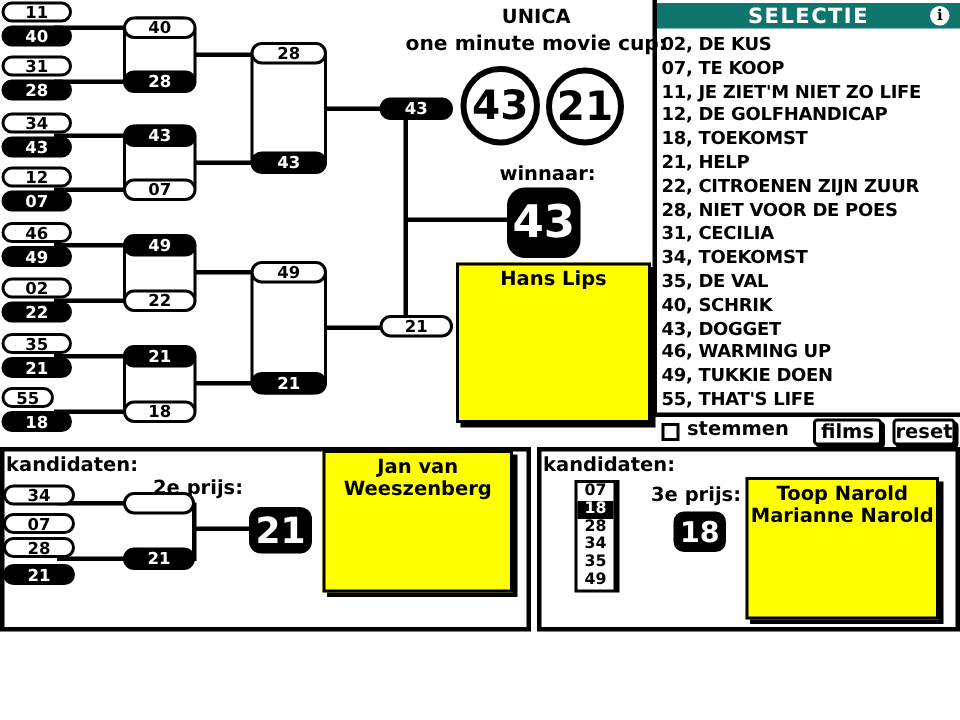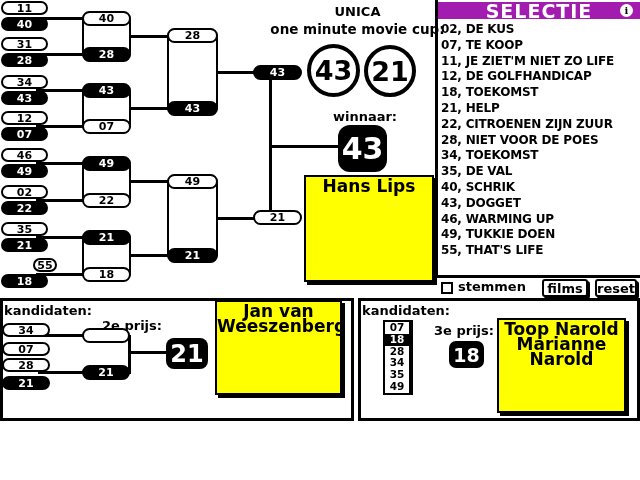--- a/index.html
+++ b/index.html
@@ -8,27 +8,27 @@
   .abs{position:absolute}
   .bline{position:absolute;background:#000;z-index:1}
   .capsule{position:absolute;border:2px solid #000;border-radius:10px;background:#fff;z-index:2;box-sizing:border-box}
   .pill{position:absolute;border:2px solid #000;border-radius:8px;background:#fff;color:#000;z-index:3;
         box-sizing:border-box;display:flex;align-items:center;justify-content:center;font-size:11px;line-height:1}
   .pill.filled{background:#000;color:#fff}
   .bigcircle{position:absolute;border:4px solid #000;border-radius:50%;background:#fff;box-sizing:border-box;
         display:flex;align-items:center;justify-content:center;font-size:27px}
   .prizebox{position:absolute;background:#000;color:#fff;display:flex;align-items:center;justify-content:center}
   .ybox{position:absolute;background:#ffff00;border:2px solid #000;box-shadow:3px 3px 0 #000;box-sizing:border-box;
-        text-align:center;font-size:17px;padding-top:2px;line-height:15px}
+        text-align:center;font-size:13px;padding-top:2px;line-height:15px}
   .panel{position:absolute;border:3px solid #000;box-sizing:border-box;background:none}
   .btn{position:absolute;background:#fff;border:2px solid #000;border-radius:3px;box-shadow:2px 2px 0 #000;
        box-sizing:border-box;display:flex;align-items:center;justify-content:center;font-size:13px;cursor:pointer}
   .checkbox{position:absolute;border:2px solid #000;background:#fff;box-sizing:border-box;cursor:pointer}
-  .hdr{position:absolute;background:#a21caf;color:#fff;display:flex;align-items:center;justify-content:center;
-       font-size:19px;letter-spacing:1px}
+  .hdr{position:absolute;background:#0f766e;color:#fff;display:flex;align-items:center;justify-content:center;
+       font-size:14px;letter-spacing:1px}
   .infoicon{position:absolute;background:#fff;color:#000;border-radius:50%;display:flex;align-items:center;
        justify-content:center;font-family:"DejaVu Serif",serif;font-size:10px;font-weight:bold;cursor:pointer}
   .lbl{position:absolute;font-size:13px;white-space:nowrap;line-height:14px}
   .film-item{white-space:nowrap;font-size:12px;letter-spacing:-0.2px;line-height:15.8px;cursor:pointer}
   .cand-item{font-size:10.5px;line-height:11.8px;text-align:center;cursor:pointer}
   .cand-item.selected{background:#000;color:#fff}
 </style>
 </head>
 <body>
 
@@ -64,21 +64,21 @@
       <div class="pill" style="left: 1px; top: 75px; width: 47px; height: 14px;">34</div>
       <div class="pill filled" style="left: 1px; top: 91px; width: 47px; height: 14px;">43</div>
       <div class="pill" style="left: 1px; top: 111px; width: 47px; height: 14px;">12</div>
       <div class="pill filled" style="left: 1px; top: 127px; width: 47px; height: 14px;">07</div>
       <div class="pill" style="left: 1px; top: 148px; width: 47px; height: 14px; text-align: center;">46</div>
       <div class="pill filled" style="left: 1px; top: 164px; width: 47px; height: 14px;">49</div>
       <div class="pill" style="left: 1px; top: 185px; width: 47px; height: 14px;">02</div>
       <div class="pill filled" style="left: 1px; top: 201px; width: 47px; height: 14px;">22</div>
       <div class="pill" style="left: 1px; top: 222px; width: 47px; height: 14px;">35</div>
       <div class="pill filled" style="left: 1px; top: 238px; width: 47px; height: 14px;">21</div>
-      <div class="pill" style="left: 1px; top: 258px; width: 24px; height: 14px; margin-left: 32px;">55</div>
+      <div class="pill" style="left: 1px; top: 258px; width: 35px; height: 14px;">55</div>
       <div class="pill filled" style="left: 1px; top: 274px; width: 47px; height: 14px;">18</div>
       <div class="pill" style="left: 82px; top: 11px; width: 49px; height: 15px;">40</div>
       <div class="pill filled" style="left: 82px; top: 47px; width: 49px; height: 15px;">28</div>
       <div class="pill filled" style="left: 82px; top: 83px; width: 49px; height: 15px;">43</div>
       <div class="pill" style="left: 82px; top: 119px; width: 49px; height: 15px;">07</div>
       <div class="pill filled" style="left: 82px; top: 156px; width: 49px; height: 15px;">49</div>
       <div class="pill" style="left: 82px; top: 193px; width: 49px; height: 15px;">22</div>
       <div class="pill filled" style="left: 82px; top: 230px; width: 49px; height: 15px;">21</div>
       <div class="pill" style="left: 82px; top: 267px; width: 49px; height: 15px;">18</div>
       <div class="pill" style="left: 167px; top: 28px; width: 51px; height: 15px;">28</div>
@@ -110,20 +110,21 @@
   </div>
   <div id="film-list" class="abs" style="left:441px;top:22px">
       <div class="film-item">02, DE KUS</div>
       <div class="film-item">07, TE KOOP</div>
       <div class="film-item">11, JE ZIET'M NIET ZO LIFE</div>
       <div class="film-item">12, DE GOLFHANDICAP</div>
       <div class="film-item">18, TOEKOMST</div>
       <div class="film-item">21, HELP</div>
       <div class="film-item">22, CITROENEN ZIJN ZUUR</div>
       <div class="film-item">28, NIET VOOR DE POES</div>
+      <div class="film-item">31, CECILIA</div>
       <div class="film-item">34, TOEKOMST</div>
       <div class="film-item">35, DE VAL</div>
       <div class="film-item">40, SCHRIK</div>
       <div class="film-item">43, DOGGET</div>
       <div class="film-item">46, WARMING UP</div>
       <div class="film-item">49, TUKKIE DOEN</div>
       <div class="film-item">55, THAT'S LIFE</div>
     </div>
   <div class="bline" style="left:435px;top:275px;width:205px;height:3px"></div>
   <div class="checkbox" style="left:441px;top:282px;width:12px;height:12px"></div>

